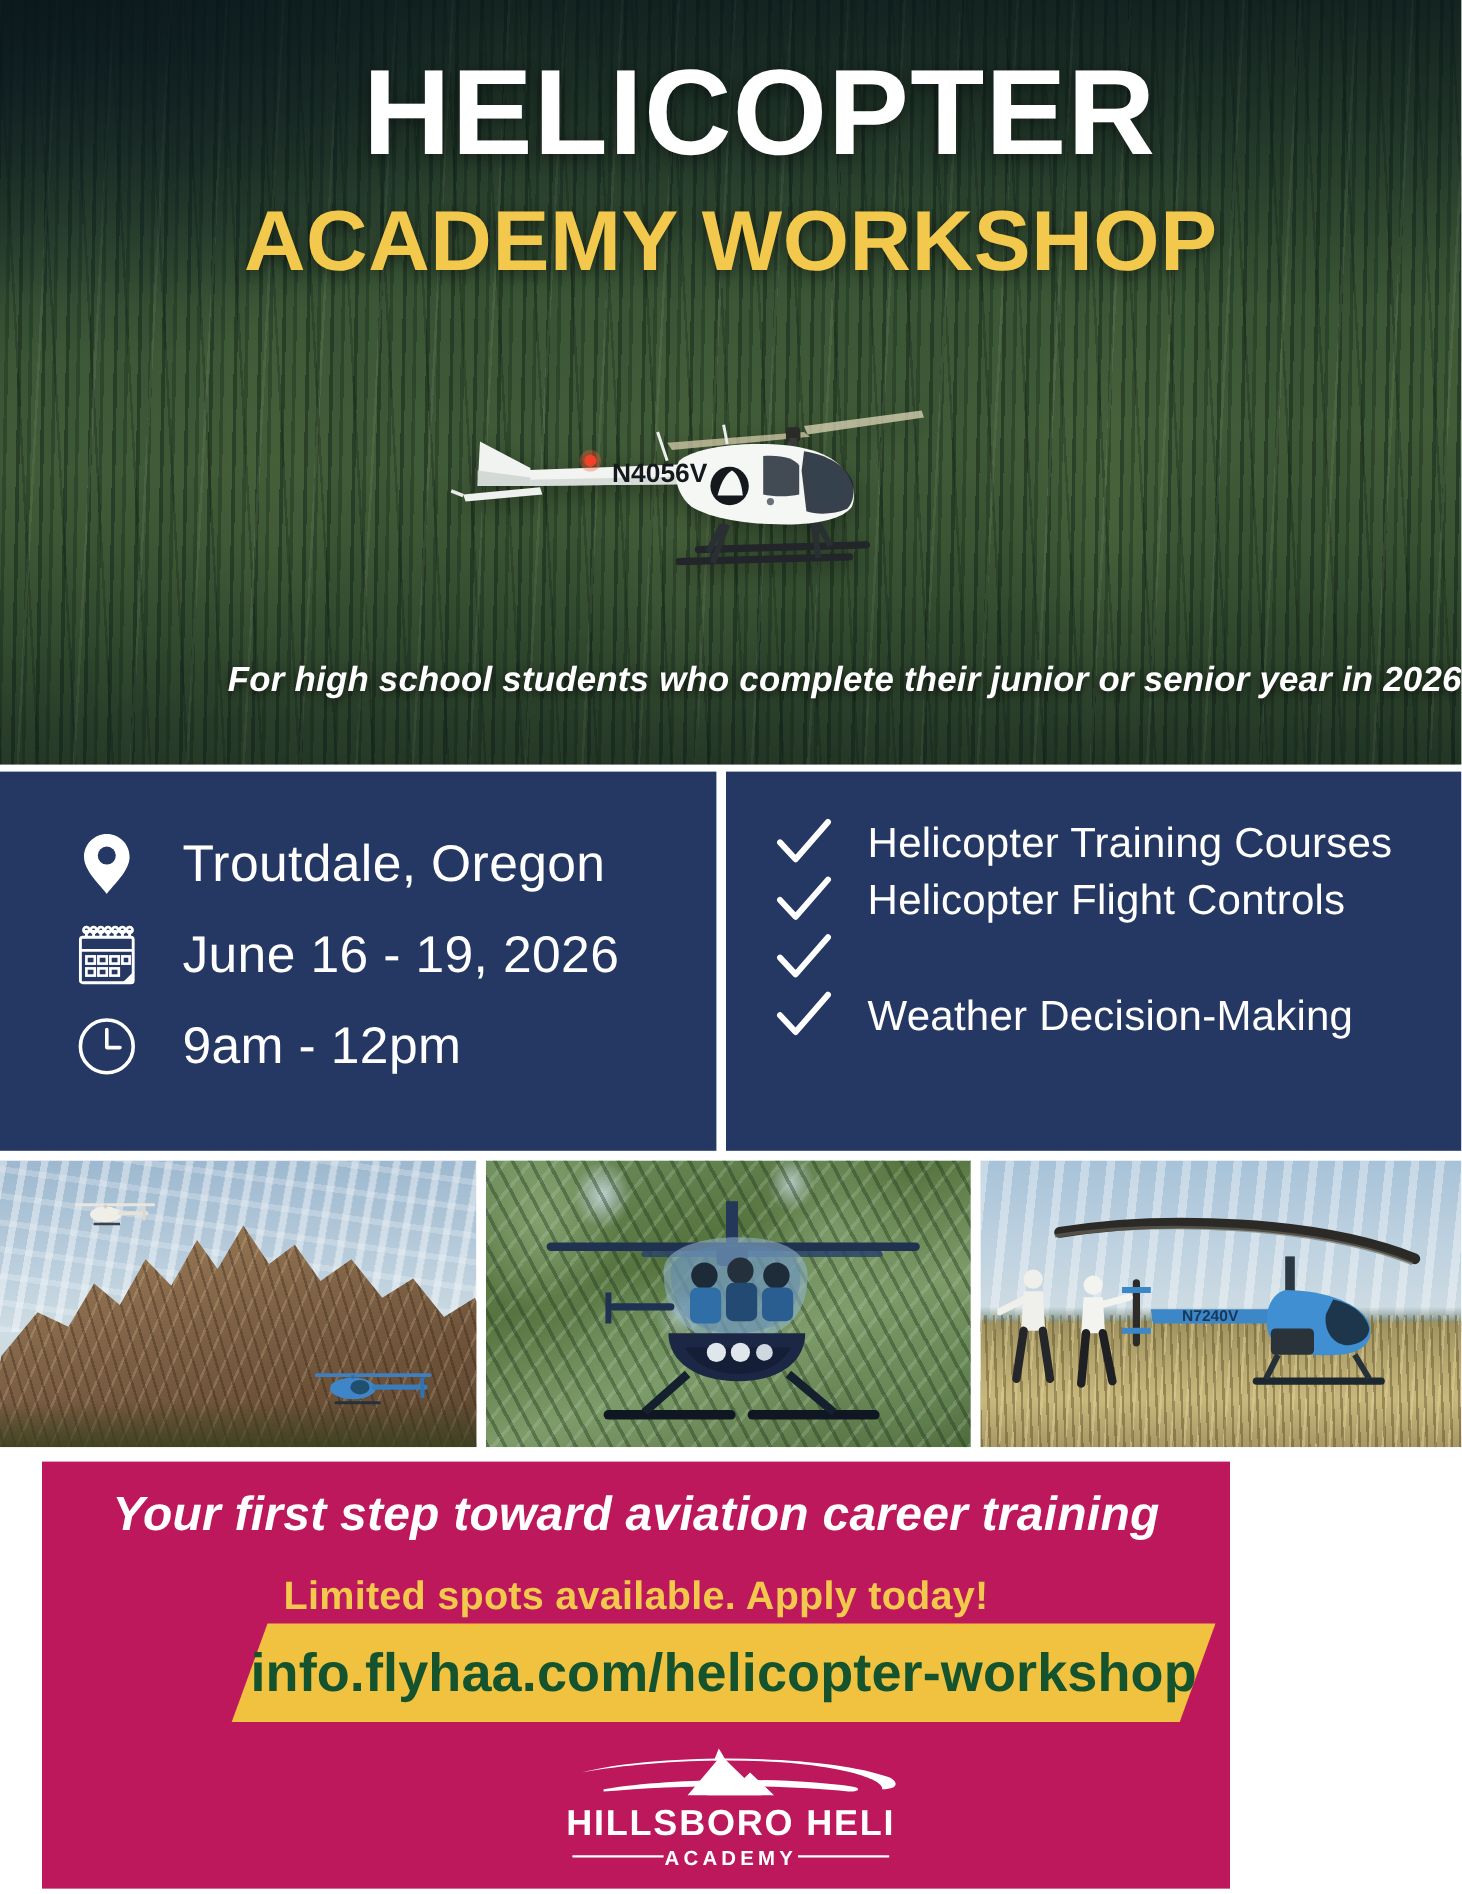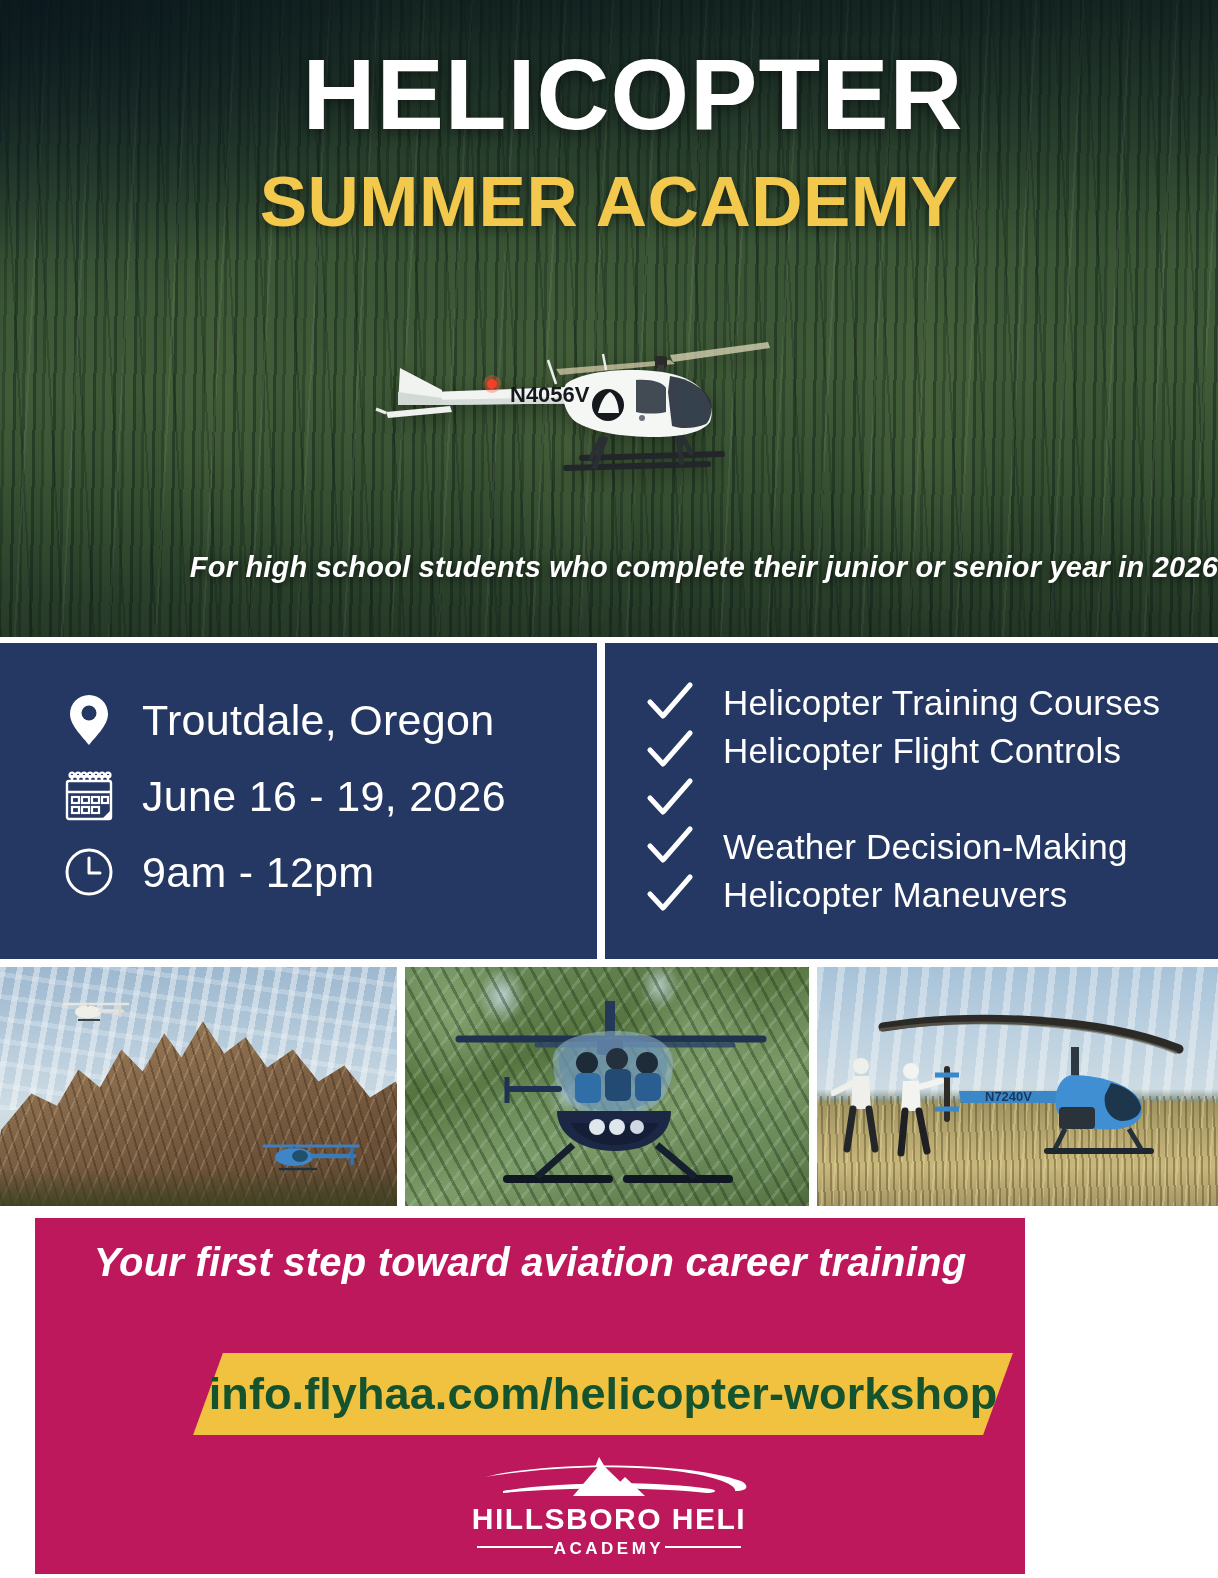--- a/index.html
+++ b/index.html
@@ -103,21 +103,21 @@
     position:absolute;top:0;height:316px;
     background:#253763;
   }
   .panel-left{left:0;width:597px;}
   .panel-right{left:605px;width:613px;}
 
   .info-list{
     position:absolute;left:62px;top:50px;
     display:flex;flex-direction:column;gap:22px;
   }
-  .info-row{display:flex;align-items:center;gap:26px;}
+  .info-row{display:flex;align-items:center;gap:36px;}
   .info-ico{width:54px;height:54px;flex:0 0 54px;display:flex;align-items:center;justify-content:center;}
   .info-ico svg{display:block;}
   .info-text{
     color:#ffffff;font-size:43px;line-height:1;
     font-weight:400;letter-spacing:.3px;
   }
 
   .check-list{
     position:absolute;left:38px;top:36px;
     display:flex;flex-direction:column;gap:2px;
@@ -285,21 +285,21 @@
         <path d="M212 186 L352 182" stroke="#22262a" stroke-width="6" stroke-linecap="round"></path>
         <path d="M196 196 L338 192" stroke="#22262a" stroke-width="6" stroke-linecap="round"></path>
         <path d="M232 165 L220 188" stroke="#2a2f33" stroke-width="5"></path>
         <path d="M236 165 L224 197" stroke="#2a2f33" stroke-width="5"></path>
         <path d="M312 164 L322 183" stroke="#2a2f33" stroke-width="5"></path>
         <path d="M308 164 L312 193" stroke="#2a2f33" stroke-width="5"></path>
       </svg>
     </div>
 
     <div class="title-main">HELICOPTER</div>
-    <div class="title-sub">SUMMER ACADEMY</div>
+    <div class="title-sub">ACADEMY WORKSHOP</div>
     <div class="hero-tagline">For high school students who complete their junior or senior year in 2026</div>
   </div>
 
   <div class="band">
 
     <div class="panel panel-left">
       <div class="info-list">
 
         <div class="info-row">
           <span class="info-ico">
@@ -385,28 +385,20 @@
 
         <div class="check-row">
           <span class="check-ico">
             <svg width="46" height="40" viewBox="0 0 46 40" xmlns="http://www.w3.org/2000/svg">
               <path d="M3 20 L16 34 L43 3" fill="none" stroke="#ffffff" stroke-width="5" stroke-linecap="round" stroke-linejoin="round"></path>
             </svg>
           </span>
           <span class="check-text">Weather Decision-Making</span>
         </div>
 
-        <div class="check-row">
-          <span class="check-ico">
-            <svg width="46" height="40" viewBox="0 0 46 40" xmlns="http://www.w3.org/2000/svg">
-              <path d="M3 20 L16 34 L43 3" fill="none" stroke="#ffffff" stroke-width="5" stroke-linecap="round" stroke-linejoin="round"></path>
-            </svg>
-          </span>
-          <span class="check-text">Helicopter Maneuvers</span>
-        </div>
 
       </div>
     </div>
   </div>
 
   <div class="strip">
 
     <div class="ph ph1">
       <div class="p1-sky"></div>
       <div class="p1-clouds"></div>
@@ -519,20 +511,21 @@
         <path d="M74 58 L70 100" stroke="#1e2024" stroke-width="7" stroke-linecap="round"></path>
         <path d="M88 58 L96 98" stroke="#1e2024" stroke-width="7" stroke-linecap="round"></path>
         <path d="M88 34 L110 28" stroke="#f3f3f0" stroke-width="6" stroke-linecap="round"></path>
       </svg>
     </div>
 
   </div>
 
   <div class="cta">
     <div class="cta-head">Your first step toward aviation career training</div>
+    <div class="cta-sub">Limited spots available. Apply today!</div>
   </div>
 
   <div class="url-band"></div>
   <div class="url-text">info.flyhaa.com/helicopter-workshop</div>
 
   <div class="logo">
     <svg width="320" height="110" viewBox="0 0 320 110" xmlns="http://www.w3.org/2000/svg">
 
       <path d="M36 22 C98 6 236 6 292 26 C300 30 300 36 286 36 C288 30 266 20 218 15 C160 9 86 13 36 22 Z" fill="#ffffff"></path>
 

